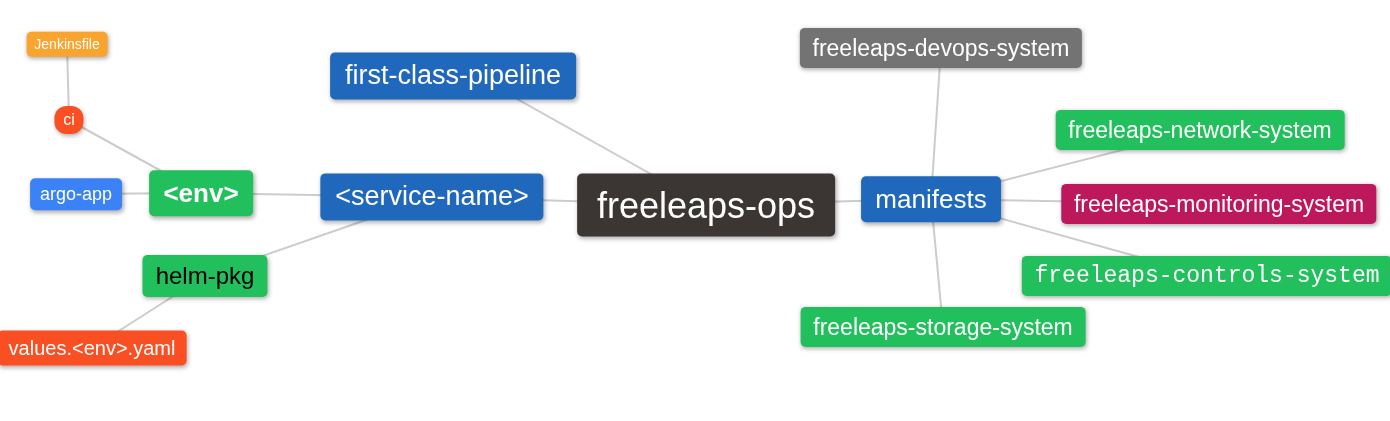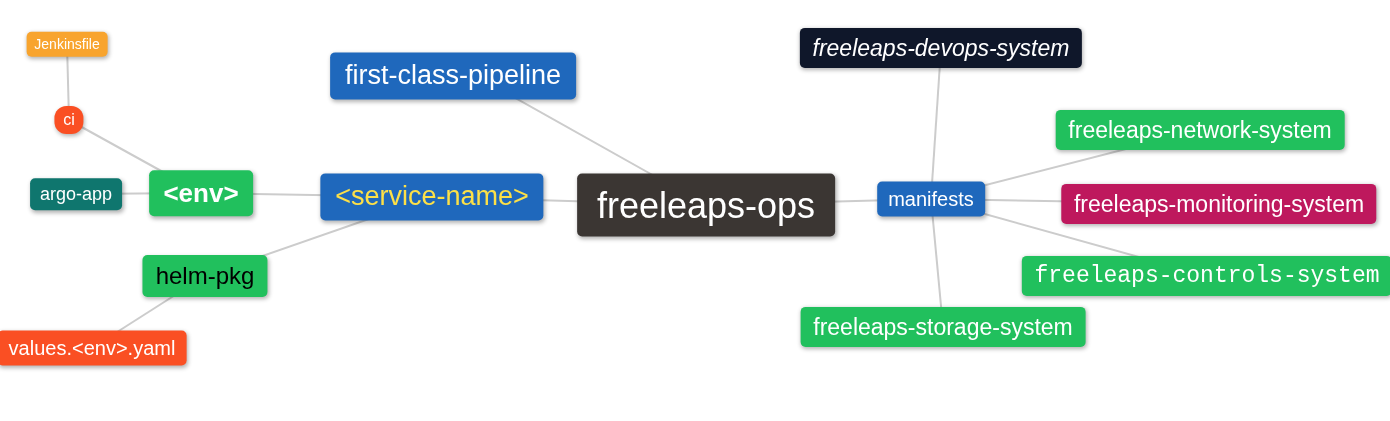--- a/index.html
+++ b/index.html
@@ -53,27 +53,27 @@
       <line x1="931" y1="199" x2="941" y2="48" stroke="#CCCCCC" stroke-width="2"></line>
       <line x1="931" y1="199" x2="1200" y2="130" stroke="#CCCCCC" stroke-width="2"></line>
       <line x1="931" y1="199" x2="1219" y2="204" stroke="#CCCCCC" stroke-width="2"></line>
       <line x1="931" y1="199" x2="1207" y2="276" stroke="#CCCCCC" stroke-width="2"></line>
       <line x1="931" y1="199" x2="943" y2="327" stroke="#CCCCCC" stroke-width="2"></line>
     </svg>
 
   <div id="nodes">
       <div class="node" style="left: 67px; top: 44px; font-size: 14px; background: rgb(248, 164, 46); color: rgb(255, 255, 255);">Jenkinsfile</div>
       <div class="node" style="left: 69px; top: 120px; font-size: 16px; background: rgb(250, 79, 35); color: rgb(255, 255, 255); border-radius: 12px;">ci</div>
-      <div class="node" style="left: 76px; top: 194px; font-size: 18px; background: #0f766e; color: rgb(255, 255, 255);">argo-app</div>
+      <div class="node" style="left: 76px; top: 194px; font-size: 18px; background: #3b82f6; color: rgb(255, 255, 255);">argo-app</div>
       <div class="node" style="left: 201px; top: 193px; font-size: 26px; background: rgb(33, 192, 93); color: rgb(255, 255, 255); font-weight: bold;">&lt;env&gt;</div>
       <div class="node" style="left: 205px; top: 276px; font-size: 24px; background: rgb(33, 192, 93); color: #000000;">helm-pkg</div>
       <div class="node" style="left: 92px; top: 348px; font-size: 20px; background: rgb(250, 79, 35); color: rgb(255, 255, 255);">values.&lt;env&gt;.yaml</div>
       <div class="node" style="left: 453px; top: 63px; font-size: 27px; background: rgb(31, 104, 188); color: rgb(255, 255, 255); margin-top: 13px;">first-class-pipeline</div>
-      <div class="node" style="left: 432px; top: 197px; font-size: 27px; background: rgb(31, 104, 188); color: #fde047;">&lt;service-name&gt;</div>
+      <div class="node" style="left: 432px; top: 197px; font-size: 27px; background: rgb(31, 104, 188); color: #ffffff;">&lt;service-name&gt;</div>
       <div class="node" style="left: 706px; top: 205px; font-size: 36px; background: rgb(59, 54, 51); color: rgb(255, 255, 255);">freeleaps-ops</div>
-      <div class="node" style="left: 931px; top: 199px; font-size: 20px; background: rgb(31, 104, 188); color: rgb(255, 255, 255);">manifests</div>
-      <div class="node" style="left: 941px; top: 48px; font-size: 23px; background: #0f172a; color: rgb(255, 255, 255); font-style: italic;">freeleaps-devops-system</div>
+      <div class="node" style="left: 931px; top: 199px; font-size: 26px; background: rgb(31, 104, 188); color: rgb(255, 255, 255);">manifests</div>
+      <div class="node" style="left: 941px; top: 48px; font-size: 23px; background: #737373; color: rgb(255, 255, 255);">freeleaps-devops-system</div>
       <div class="node" style="left: 1200px; top: 130px; font-size: 23px; background: rgb(33, 192, 93); color: rgb(255, 255, 255);">freeleaps-network-system</div>
       <div class="node" style="left: 1219px; top: 204px; font-size: 23px; background: #be185d; color: rgb(255, 255, 255);">freeleaps-monitoring-system</div>
       <div class="node" style="left: 1207px; top: 276px; font-size: 23px; background: rgb(33, 192, 93); color: rgb(255, 255, 255); font-family: Liberation Mono, monospace;">freeleaps-controls-system</div>
       <div class="node" style="left: 943px; top: 327px; font-size: 23px; background: rgb(33, 192, 93); color: rgb(255, 255, 255);">freeleaps-storage-system</div>
     </div>
 </div>
 
 </body></html>

